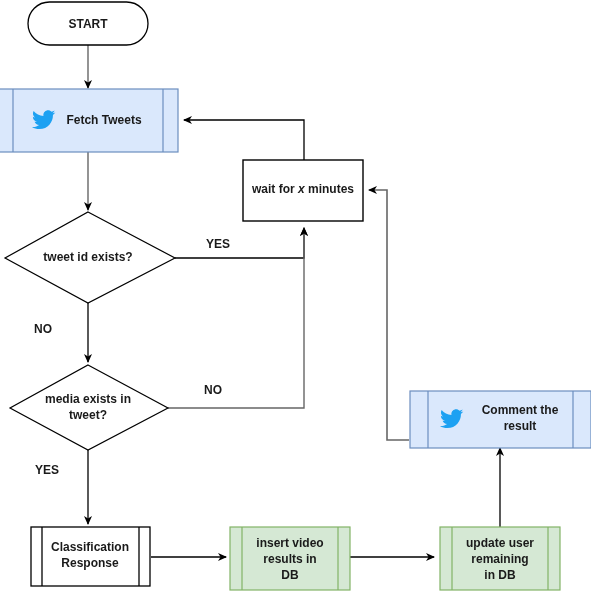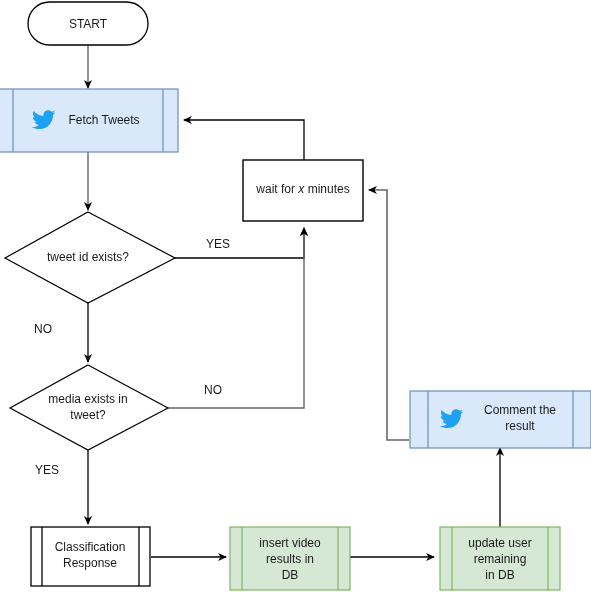--- a/index.html
+++ b/index.html
@@ -7,20 +7,21 @@
     padding: 0;
     background: #ffffff;
   }
   #canvas {
     position: relative;
     width: 591px;
     height: 592px;
     background: #ffffff;
     overflow: hidden;
     font-family: "Liberation Sans", sans-serif;
+    font-weight: bold;
   }
   svg.diagram {
     position: absolute;
     left: 0;
     top: 0;
     width: 591px;
     height: 592px;
   }
   .node-text {
     font-family: "Liberation Sans", sans-serif;

